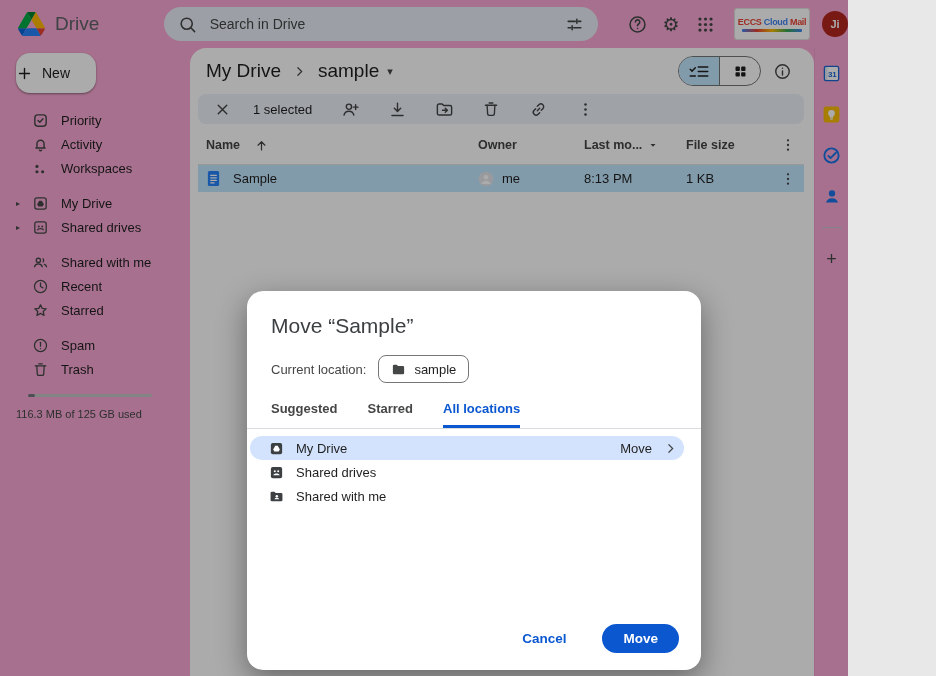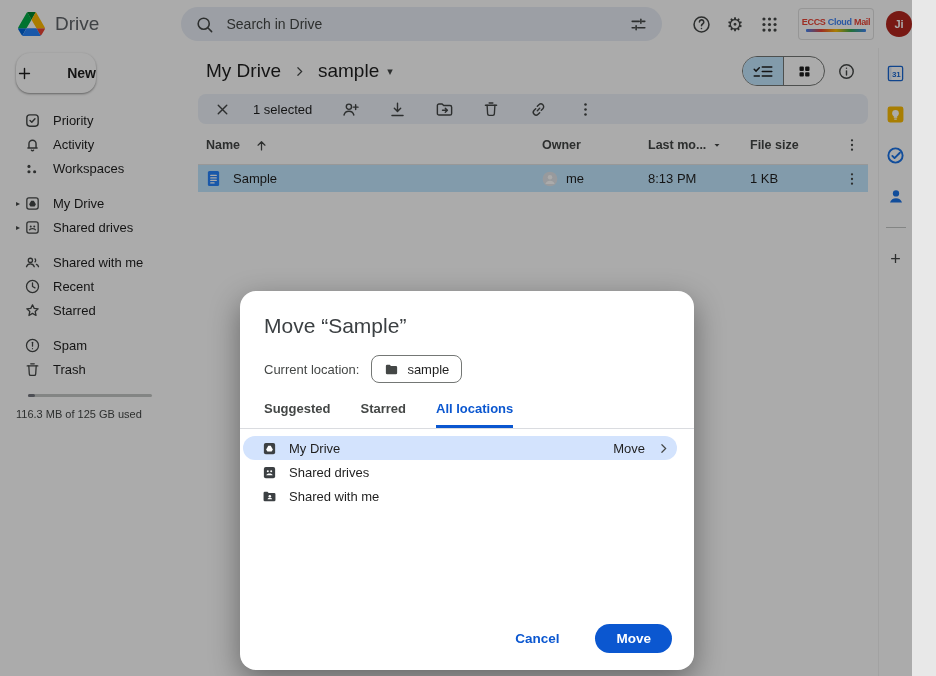--- a/index.html
+++ b/index.html
@@ -1,16 +1,16 @@
 <!DOCTYPE html>
 <html><head>
 <meta charset="utf-8">
 <style>
   html,body{margin:0;padding:0;background:#e8e8e8;}
-  .app{position:relative;width:912px;height:676px;background:#ffffff;overflow:hidden;
+  .app{position:relative;width:848px;height:676px;background:#f9a8d4;overflow:hidden;
        font-family:"Liberation Sans",sans-serif;color:#1f1f1f;}
   svg{display:block}
   
   .topbar{display:flex;align-items:center;height:48px;}
   .brand{display:flex;align-items:center;gap:10px;width:190px;padding-left:18px;box-sizing:border-box;}
   .brand-name{font-size:19px;color:#5f6368;}
   .searchbar{display:flex;align-items:center;width:508px;height:34px;background:#e9eef6;
              border-radius:17px;padding:0 14px;box-sizing:border-box;gap:10px;}
   .searchbar input{flex:1;border:none;background:transparent;outline:none;
                    font:14px "Liberation Sans",sans-serif;color:#444746;}
@@ -21,25 +21,25 @@
   .eccs-badge{width:76px;height:32px;background:#fff;border-radius:4px;display:flex;flex-direction:column;
               align-items:center;justify-content:center;margin-left:8px;box-shadow:0 0 0 1px #e0e0e0 inset;}
   .eccs-line{font-size:9px;font-weight:bold;white-space:nowrap;letter-spacing:-0.3px;}
   .eccs-sub{width:60px;height:3px;margin-top:2px;border-radius:1px;
             background:linear-gradient(90deg,#4285f4,#ea4335,#fbbc04,#34a853,#4285f4);}
   .avatar{width:26px;height:26px;border-radius:50%;background:#b3261e;color:#fff;font-size:11px;
           display:flex;align-items:center;justify-content:center;margin-left:4px;font-weight:bold;}
   
   .bodywrap{display:flex;height:628px;}
   .sidebar{width:190px;box-sizing:border-box;padding-top:5px;flex:none;}
-  .new-btn{display:flex;align-items:center;justify-content:space-between;gap:9px;margin-left:16px;height:40px;width:80px;
+  .new-btn{display:flex;align-items:center;justify-content:flex-start;gap:9px;margin-left:16px;height:40px;width:80px;
            background:#fff;border-radius:14px;box-shadow:0 1px 2px rgba(0,0,0,.3),0 1px 3px rgba(0,0,0,.15);
-           font-size:14px;font-weight:700;cursor:pointer;}
+           font-size:14px;font-weight:400;cursor:pointer;}
   .nav{margin-top:15px;}
-  .nav-item{display:flex;align-items:center;height:24px;padding-left:24px;gap:12px;font-size:13px;position:relative;cursor:pointer;}
+  .nav-item{display:flex;align-items:center;height:24px;padding-left:32px;gap:12px;font-size:13px;position:relative;cursor:pointer;}
   .nav-item .exp{position:absolute;left:16px;font-size:8px;color:#444746;}
   .nav-gap{height:11px;}
   .nav-icon{width:17px;height:17px;color:#444746;flex:none;}
   .storage-bar{margin:13px 0 0 28px;width:124px;height:3px;background:#c4c7c5;border-radius:2px;position:relative;}
   .storage-fill{position:absolute;left:0;top:0;height:3px;width:7px;background:#74777f;border-radius:2px;}
   .storage-text{margin:11px 0 0 16px;font-size:11px;color:#444746;}
   
   .content{flex:1;background:#fff;border-radius:16px 16px 0 0;box-sizing:border-box;
            padding:0 10px 0 8px;display:flex;flex-direction:column;min-width:0;}
   .crumb-row{display:flex;align-items:center;height:46px;padding-left:8px;}
@@ -63,21 +63,21 @@
   .file-row{display:flex;align-items:center;height:27px;background:#c2e7ff;font-size:13px;padding-left:8px;cursor:pointer;}
   .file-row .col-name{gap:12px;}
   .owner-avatar{width:16px;height:16px;flex:none;}
   
   .sidepanel{width:33px;flex:none;display:flex;flex-direction:column;align-items:center;
              padding-top:16px;gap:22px;border-left:1px solid rgba(0,0,0,.05);}
   .sp-divider{width:20px;height:1px;background:#c4c7c5;}
   .sp-plus{font-size:18px;color:#444746;cursor:pointer;line-height:1;}
   
   .dim{position:absolute;inset:0;background:rgba(0,0,0,.33);z-index:5;}
-  .modal{position:absolute;left:240px;top:291px;width:454px;height:379px;background:#fff;border-radius:16px;
+  .modal{position:absolute;left:247px;top:291px;width:454px;height:379px;background:#fff;border-radius:16px;
          box-shadow:0 10px 30px rgba(0,0,0,.4);z-index:10;box-sizing:border-box;display:flex;flex-direction:column;}
   .m-title{margin:23px 24px 0;font-size:21px;color:#3c4043;}
   .m-loc{display:flex;align-items:center;gap:12px;margin:17px 24px 0;}
   .m-loc-label{font-size:13px;color:#444746;}
   .m-chip{display:flex;align-items:center;gap:8px;height:26px;padding:0 12px;border:1px solid #747775;
           border-radius:8px;font-size:13px;color:#1f1f1f;cursor:pointer;}
   .m-chip .nav-icon{width:15px;height:15px;}
   .m-tabs{display:flex;gap:30px;margin-top:18px;padding:0 24px;border-bottom:1px solid #dadce0;}
   .m-tab{font-size:13px;font-weight:600;color:#444746;padding-bottom:9px;border-bottom:3px solid transparent;cursor:pointer;}
   .m-tab.active{color:#0b57d0;border-bottom-color:#0b57d0;}

